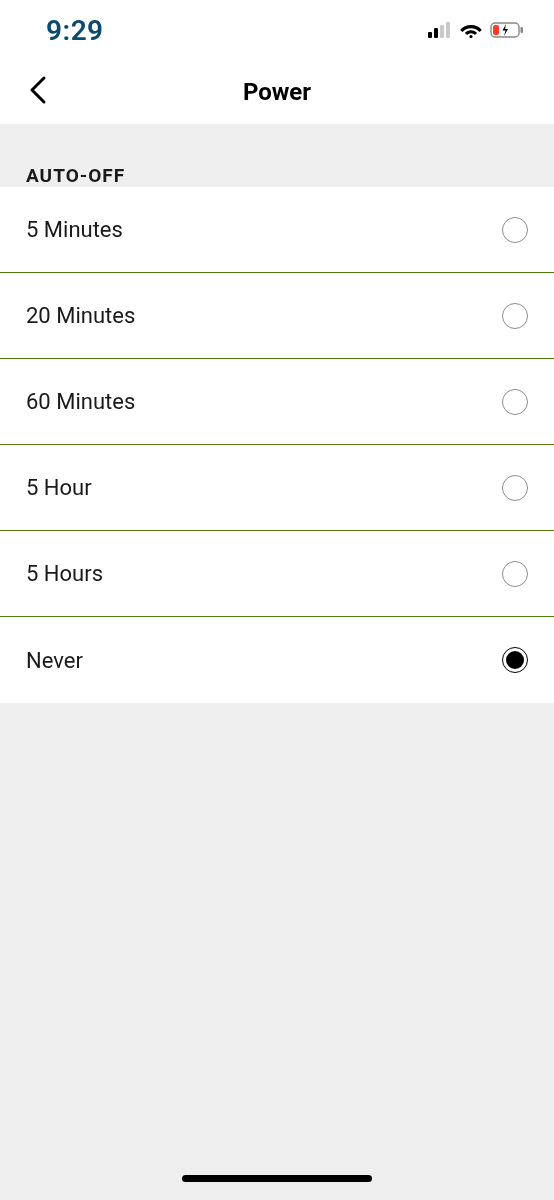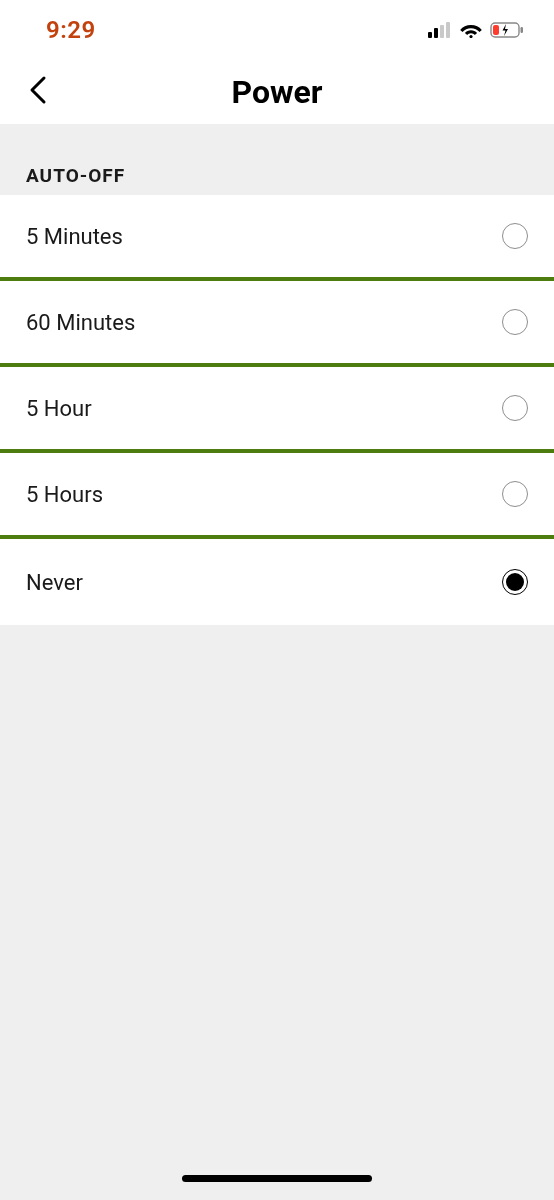--- a/index.html
+++ b/index.html
@@ -25,23 +25,23 @@
     
     .status-bar {
       height: 60px;
       background: #ffffff;
       display: flex;
       align-items: center;
       justify-content: space-between;
       padding: 0 30px 0 46px;
     }
     .status-time {
-      font-size: 24px;
+      font-size: 28px;
       font-weight: 600;
-      color: #c2410c;
+      color: #0c4a6e;
       letter-spacing: 0.5px;
     }
     .status-icons {
       display: flex;
       align-items: center;
       gap: 8px;
     }
     .status-icons svg { display: block; }
     
     .nav-header {
@@ -58,46 +58,46 @@
       top: 50%;
       transform: translateY(-50%);
       width: 36px;
       height: 36px;
       display: flex;
       align-items: center;
       justify-content: center;
       cursor: pointer;
     }
     .nav-title {
-      font-size: 32px;
+      font-size: 24px;
       font-weight: 700;
       color: #000;
     }
     
     .section-header {
       background: #efefef;
-      padding: 40px 26px 8px;
+      padding: 40px 26px 0;
     }
     .section-title {
       font-size: 19px;
       font-weight: 700;
       letter-spacing: 1px;
       color: #1a1a1a;
     }
     
     .list {
       background: #ffffff;
     }
     .list-row {
       display: flex;
       align-items: center;
       justify-content: space-between;
       padding: 0 26px;
       height: 86px;
-      border-bottom: 4px solid #4d7c0f;
+      border-bottom: 1px solid #4d7c0f;
       cursor: pointer;
     }
     .list-row:last-child {
       border-bottom: none;
       gap: 6px;
     }
     .list-label {
       font-size: 22px;
       color: #1a1a1a;
     }
@@ -184,20 +184,24 @@
   <div class="section-header">
     <div class="section-title">AUTO-OFF</div>
   </div>
 
   <div class="list" id="option-list">
       <div class="list-row">
         <div class="list-label">5 Minutes</div>
         <div class="radio"></div>
       </div>
       <div class="list-row">
+        <div class="list-label">20 Minutes</div>
+        <div class="radio"></div>
+      </div>
+      <div class="list-row">
         <div class="list-label">60 Minutes</div>
         <div class="radio"></div>
       </div>
       <div class="list-row">
         <div class="list-label">5 Hour</div>
         <div class="radio"></div>
       </div>
       <div class="list-row">
         <div class="list-label">5 Hours</div>
         <div class="radio"></div>

